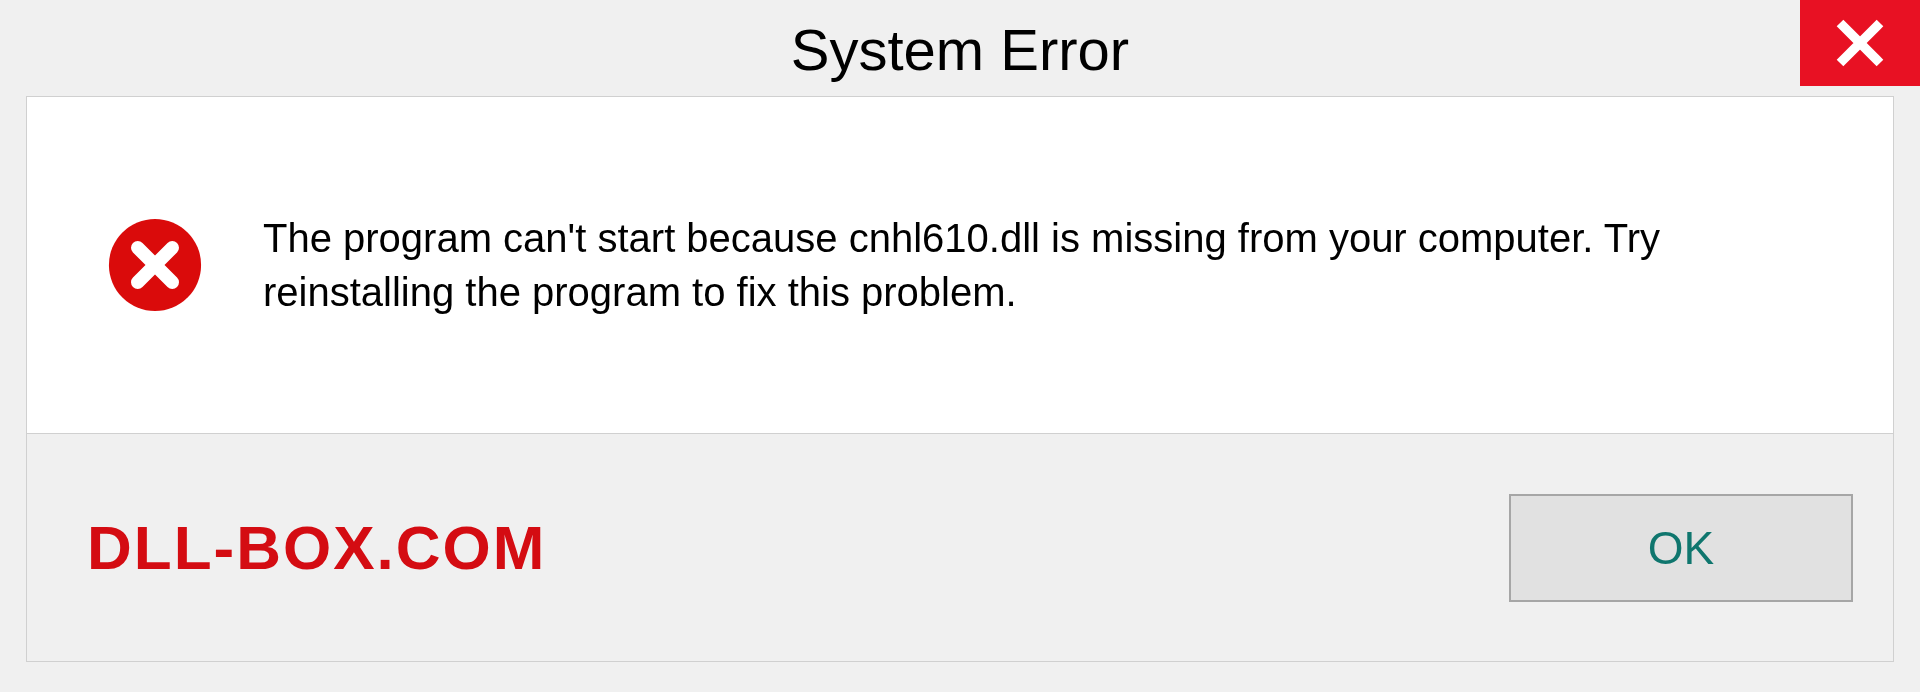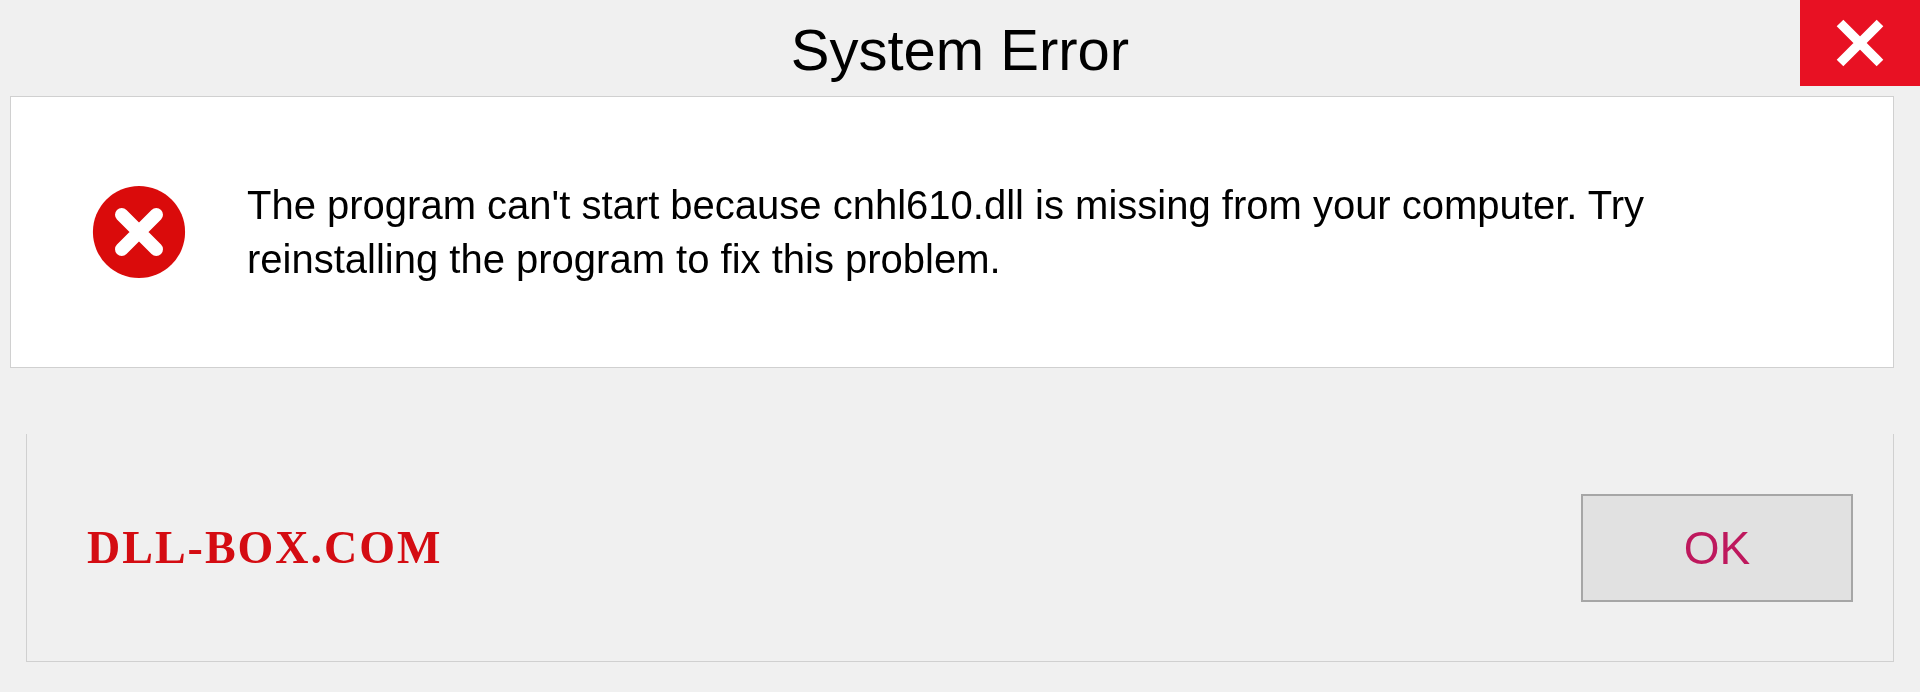--- a/index.html
+++ b/index.html
@@ -44,26 +44,26 @@
       align-items: center;
       justify-content: center;
       cursor: pointer;
     }
     .close-btn svg {
       width: 50px;
       height: 50px;
     }
     .content-panel {
       position: absolute;
-      left: 10px;
+      left: 26px;
       right: 26px;
       top: 96px;
       background: #ffffff;
       border: 1px solid #d0d0d0;
-      height: 272px;
+      height: 338px;
       display: flex;
       align-items: center;
       padding: 0 60px 0 80px;
     }
     .error-icon {
       width: 96px;
       height: 96px;
       flex-shrink: 0;
       margin-right: 60px;
     }
@@ -81,33 +81,33 @@
       bottom: 30px;
       background: #f0f0f0;
       border: 1px solid #d0d0d0;
       border-top: none;
       display: flex;
       align-items: center;
       justify-content: space-between;
       padding: 0 40px 0 60px;
     }
     .watermark {
-      font-size: 46px;
+      font-size: 62px;
       font-weight: 900;
       color: #d40c12;
       letter-spacing: 2px;
-      font-family: Liberation Serif, serif;
+      font-family: Liberation Sans, sans-serif;
     }
     .ok-btn {
-      width: 272px;
+      width: 344px;
       height: 108px;
       background: #e1e1e1;
       border: 2px solid #a6a6a6;
       font-size: 46px;
-      color: #be185d;
+      color: #0f766e;
       display: flex;
       align-items: center;
       justify-content: center;
       cursor: pointer;
       font-family: inherit;
     }
   </style>
 </head>
 <body>
 

